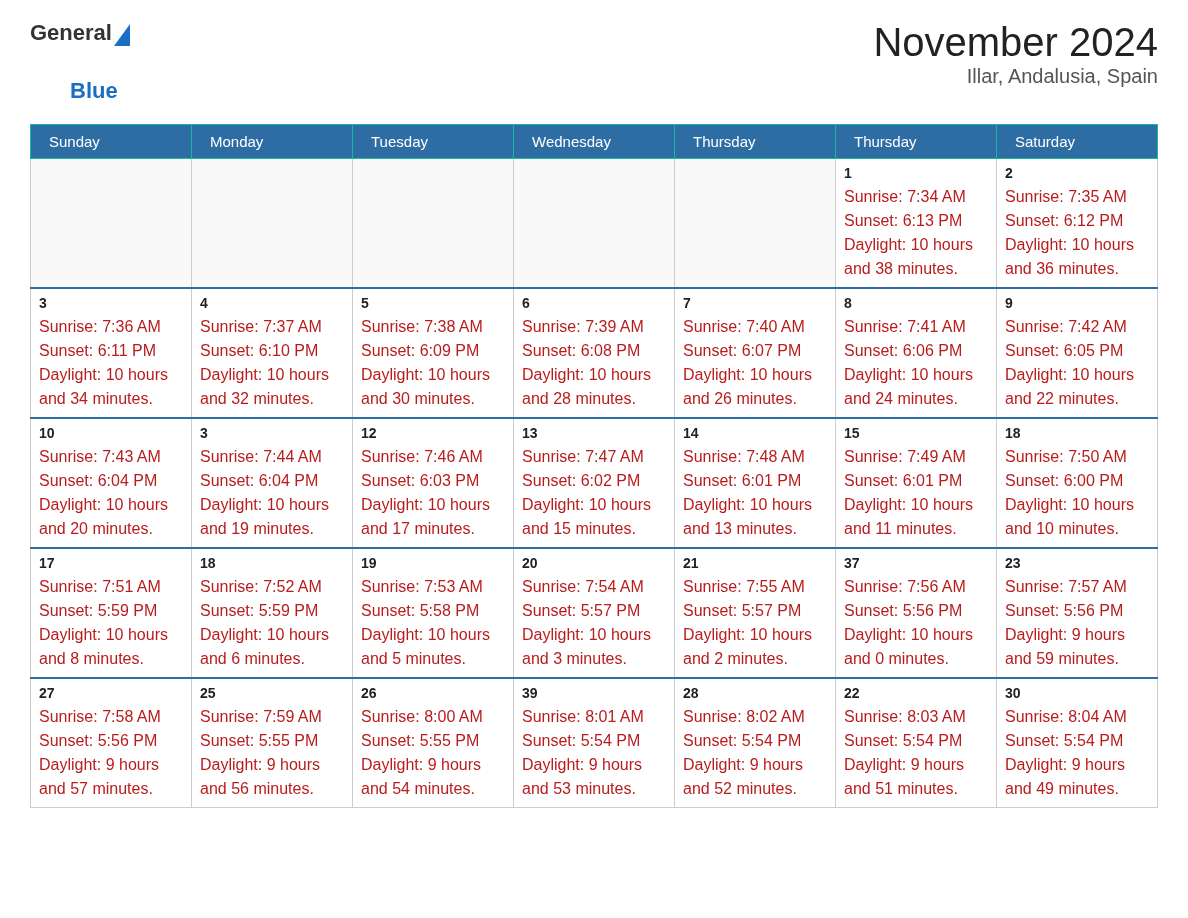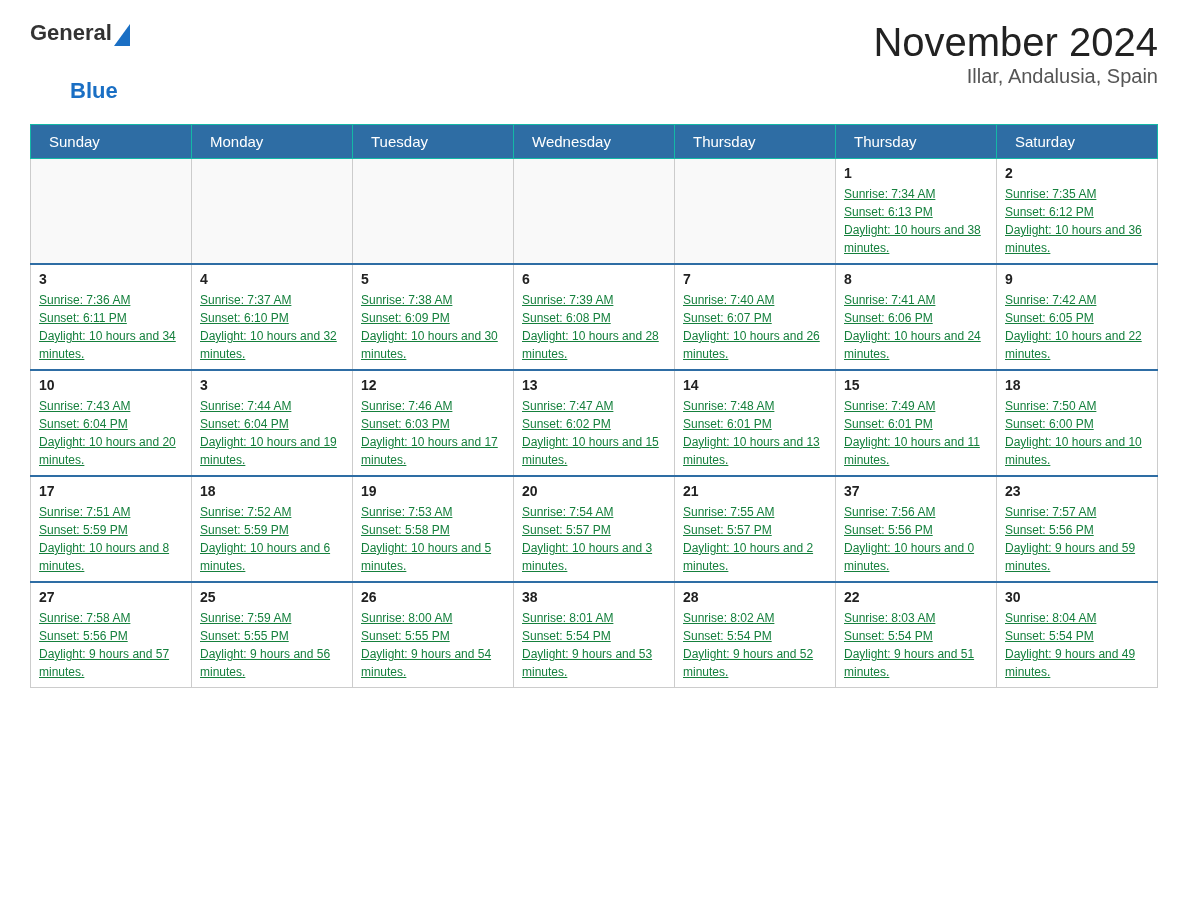--- a/index.html
+++ b/index.html
@@ -65,24 +65,23 @@
       width: calc(100% / 7);
       min-height: 100px;
     }
     .day-number {
       font-size: 14px;
       font-weight: bold;
       color: #222;
       margin-bottom: 4px;
     }
     .day-info {
-      font-size: 12px;
-      color: #15803d;
+      font-size: 16px;
+      color: #b91c1c;
       line-height: 1.5;
-      text-decoration: underline;
     }
     .empty-cell {
       background: #f9f9f9;
     }
     .row-divider td {
       border-top: 2px solid #2e6da4;
     }
   </style>
 </head>
 <body>
@@ -232,21 +231,21 @@
         </td>
         <td>
           <div class="day-number">25</div>
           <div class="day-info">Sunrise: 7:59 AM<br>Sunset: 5:55 PM<br>Daylight: 9 hours and 56 minutes.</div>
         </td>
         <td>
           <div class="day-number">26</div>
           <div class="day-info">Sunrise: 8:00 AM<br>Sunset: 5:55 PM<br>Daylight: 9 hours and 54 minutes.</div>
         </td>
         <td>
-          <div class="day-number">38</div>
+          <div class="day-number">39</div>
           <div class="day-info">Sunrise: 8:01 AM<br>Sunset: 5:54 PM<br>Daylight: 9 hours and 53 minutes.</div>
         </td>
         <td>
           <div class="day-number">28</div>
           <div class="day-info">Sunrise: 8:02 AM<br>Sunset: 5:54 PM<br>Daylight: 9 hours and 52 minutes.</div>
         </td>
         <td>
           <div class="day-number">22</div>
           <div class="day-info">Sunrise: 8:03 AM<br>Sunset: 5:54 PM<br>Daylight: 9 hours and 51 minutes.</div>
         </td>

